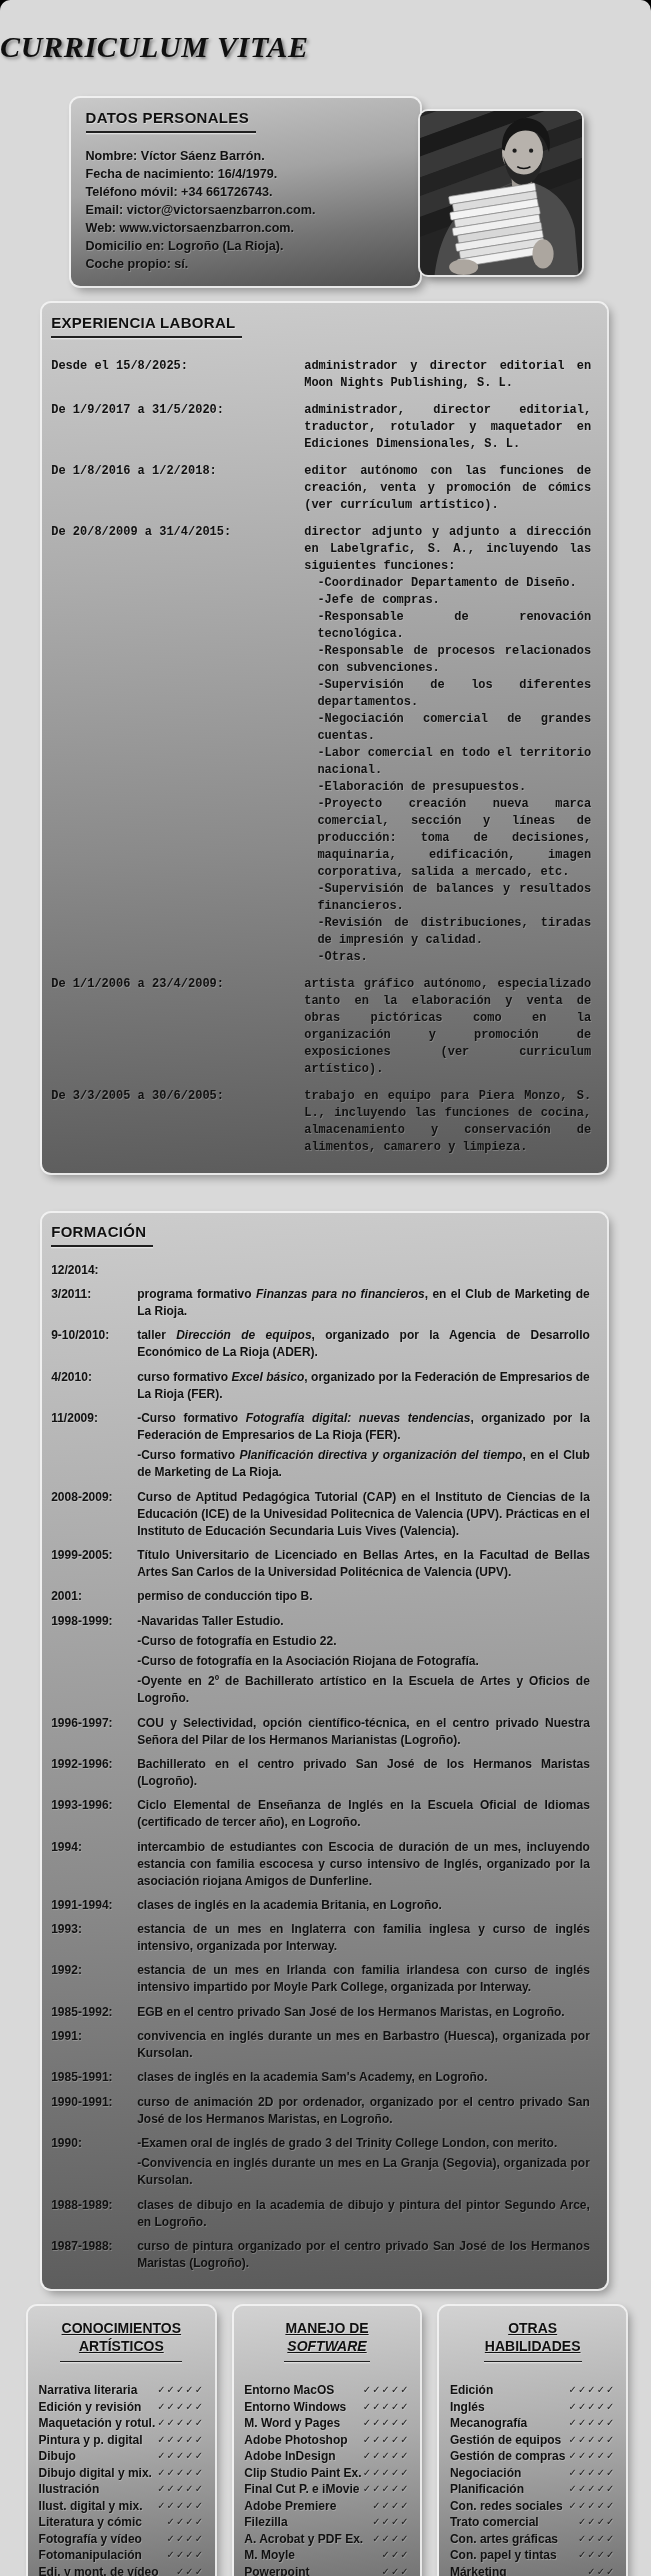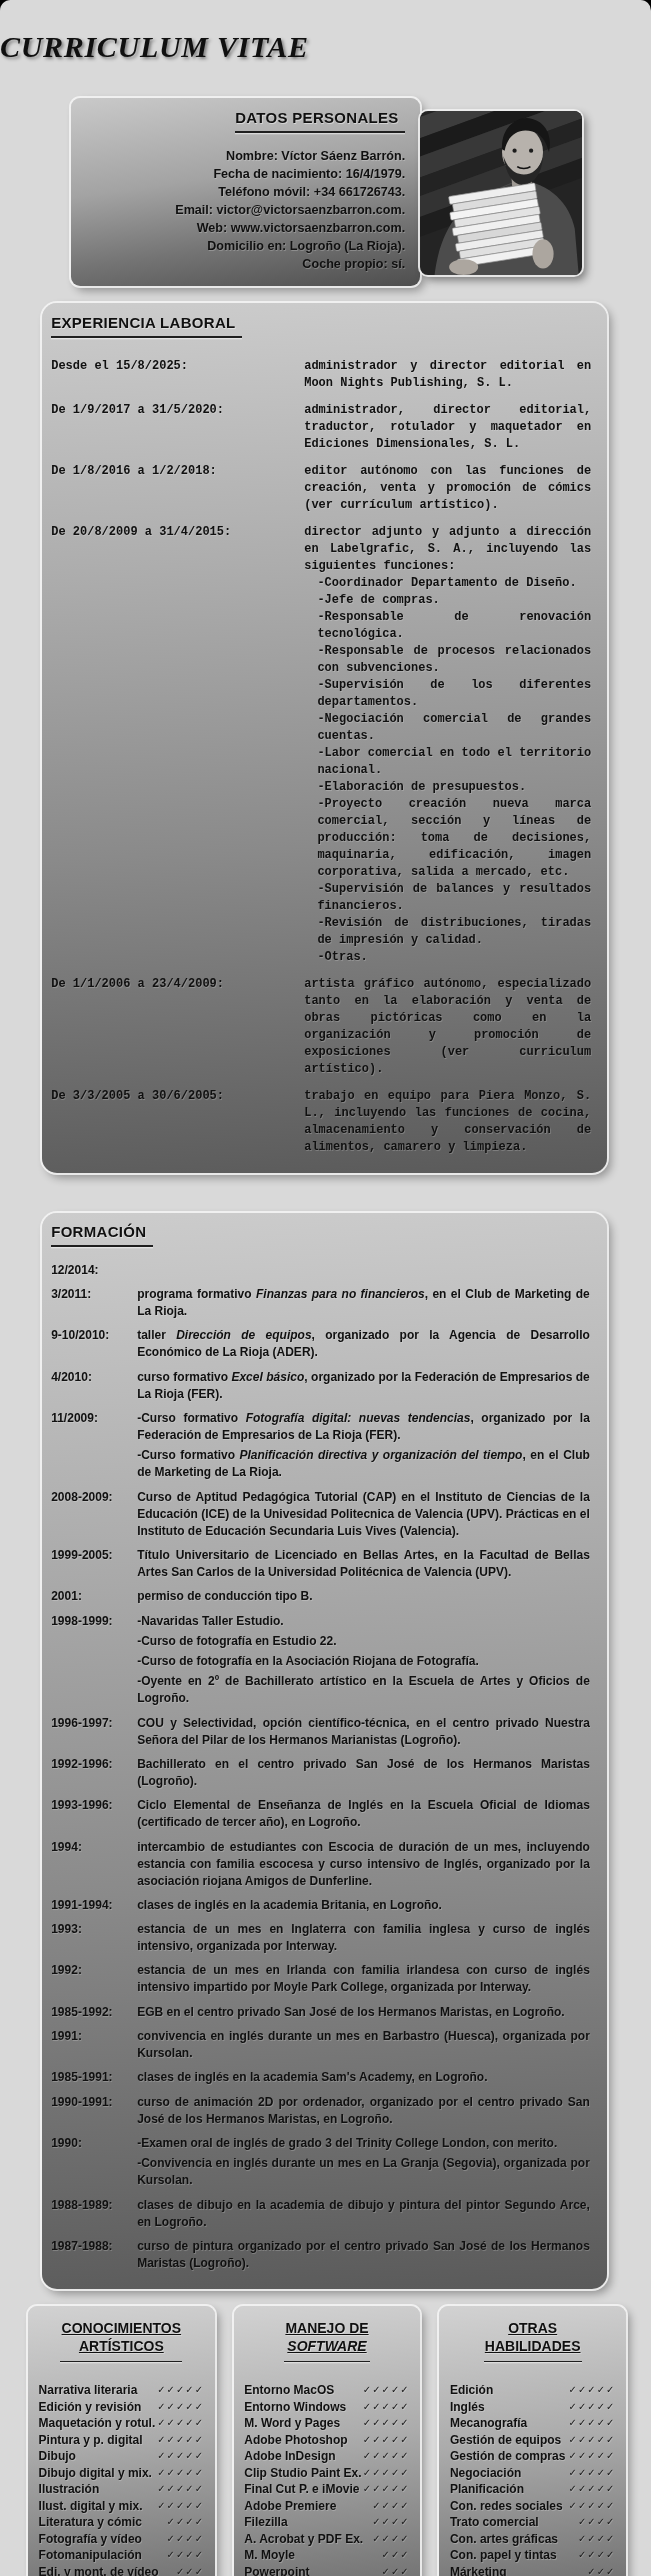--- a/index.html
+++ b/index.html
@@ -12,29 +12,29 @@
   .title{
     font-family:"Liberation Serif","DejaVu Serif",serif;font-style:italic;font-weight:bold;
     font-size:30px;margin:0;padding-top:30px;letter-spacing:0.7px;
     text-shadow:2px 2px 3.3px rgba(0,0,0,.42);
   }
   .panel{
     border-radius:9.2px;
     box-shadow:0 0 0 2px rgba(246,246,246,.85), 4px 4.6px 8px rgba(0,0,0,.32);
   }
   .grad-small{background:linear-gradient(172deg,#c9c9c9 0%,#a3a3a3 42%,#747474 72%,#4e4e4e 100%);}
-  .grad-big{background:linear-gradient(177deg,#cccccc 0%,#adadad 30%,#8a8a8a 62%,#5a5a5a 100%);border-radius:15px;}
+  .grad-big{background:linear-gradient(177deg,#cccccc 0%,#adadad 30%,#8a8a8a 62%,#5a5a5a 100%);}
   .grad-skill{background:linear-gradient(174deg,#d2d2d2 0%,#ababab 38%,#7e7e7e 70%,#565656 100%);}
   .sec-h{
     font-size:15px;margin:0;display:inline-block;letter-spacing:0.3px;
     border-bottom:2px solid #1f1f1f;box-shadow:0 1.3px 0 rgba(255,255,255,.5);
     padding:0 6.6px 4.6px 0;text-shadow:0.7px 0.7px 0.7px rgba(255,255,255,.5);
   }
   .top-row{display:flex;align-items:flex-start;margin:34px 69px 0 71px;}
-  .personal{width:360px;box-sizing:border-box;padding:11.2px 14.5px 13.2px;text-align:right;}
+  .personal{width:360px;box-sizing:border-box;padding:11.2px 14.5px 13.2px;}
   .p-lines{margin-top:14.5px;font-size:12.6px;line-height:18px;text-shadow:0.7px 0.7px 0.7px rgba(255,255,255,.25);}
   .photo{margin:13.2px 0 0 auto;width:168px;height:164px;border-radius:8px;overflow:hidden;
          box-shadow:0 0 0 2px rgba(240,240,240,.9),4px 4.6px 8px rgba(0,0,0,.45);}
   .photo svg{display:block;}
 
   .big{margin:17px 44px 0 42px;padding:10.6px 13.2px 17px 9.2px;}
   .x-list{margin-top:20px;}
   .x-row{display:grid;grid-template-columns:253px 1fr;font-size:12px;line-height:17px;
          text-shadow:0.7px 0.7px 0.7px rgba(255,255,255,.22);font-family:Liberation Mono, monospace;}
   .x-row + .x-row{margin-top:10px;}

